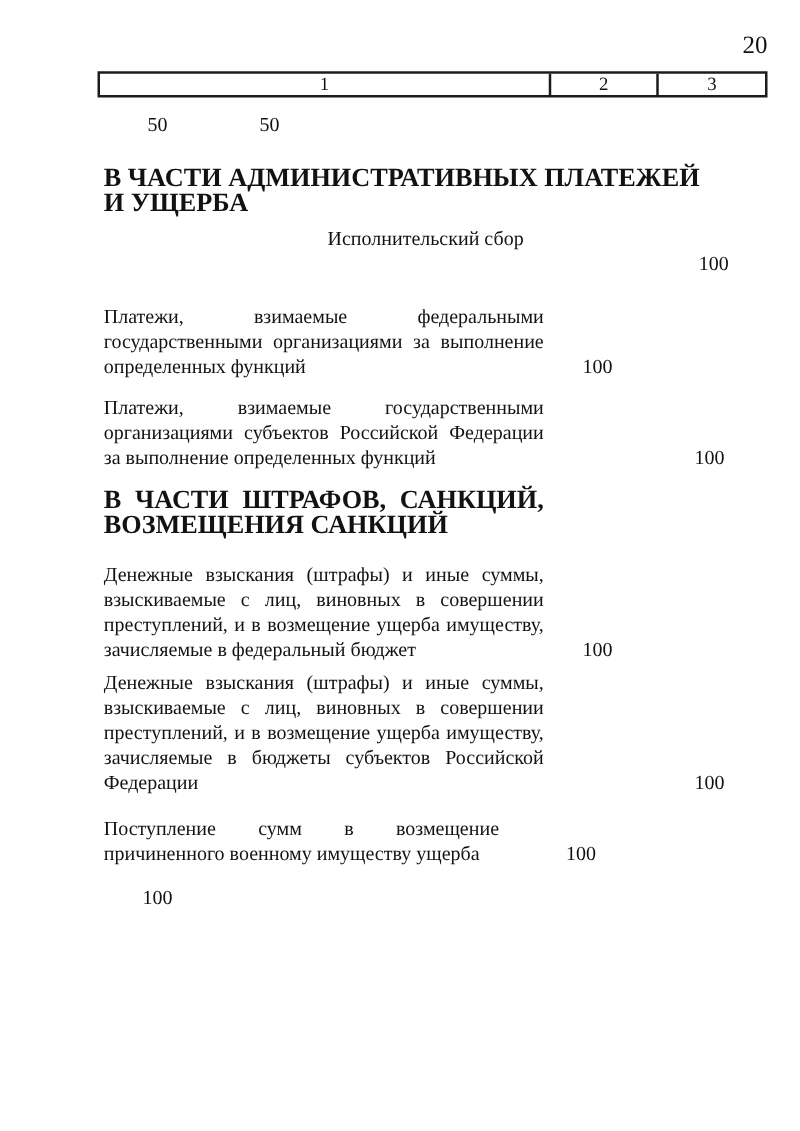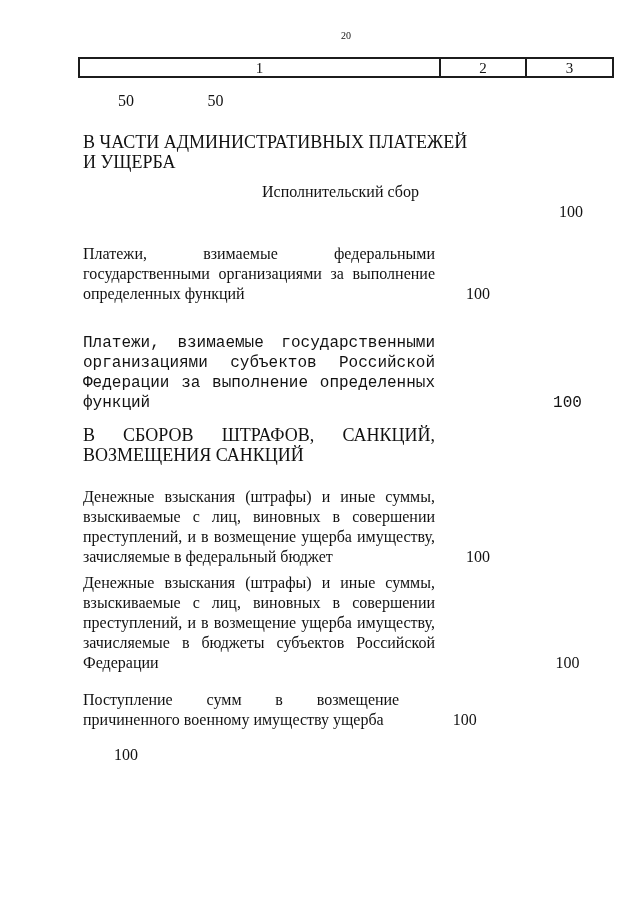--- a/index.html
+++ b/index.html
@@ -7,21 +7,21 @@
     width:640px;height:905px;
     background:#ffffff;
     font-family:"Liberation Serif","DejaVu Serif",serif;
     color:#121212;
     position:relative;
     overflow:hidden;
   }
   .page{position:absolute;inset:0;}
   .page-number{
     position:absolute;top:26px;left:78px;width:536px;
-    text-align:center;font-size:10px;line-height:20px;
+    text-align:right;font-size:20px;line-height:20px;
   }
   .header-table{
     position:absolute;top:57px;left:78px;width:536px;height:21px;
     border:2px solid #1c1c1c;
     box-sizing:border-box;
     display:flex;
   }
   .header-cell{
     box-sizing:border-box;
     text-align:center;
@@ -32,21 +32,21 @@
   .hc2{width:86px;border-left:2px solid #1c1c1c;}
   .hc3{flex:1;border-left:2px solid #1c1c1c;}
   .content{
     position:absolute;top:91px;left:83px;width:531px;
     font-size:16px;line-height:20px;
   }
   .row{display:flex;align-items:flex-end;}
   .c1{width:352px;text-align:justify;}
   .c2{width:86px;text-align:center;}
   .c3{width:93px;text-align:center;}
-  .heading{font-weight:normal;font-size:18px;}
+  .heading{font-weight:bold;font-size:21px;}
   .heading .line{white-space:nowrap;}
   .heading .spread{text-align-last:justify;white-space:normal;}
   .ws2{word-spacing:2px;}
 </style>
 </head>
 <body>
 
 <div class="page">
 
   <div class="page-number">20</div>
@@ -70,35 +70,35 @@
         <div class="line">И УЩЕРБА</div>
       </div>
     </div>
 
     <div class="row" style="margin-bottom:22px;flex-direction:column;">
       <div class="c1">Исполнительский сбор</div>
       <div class="c2">100</div>
       <div class="c3"></div>
     </div>
 
-    <div class="row" style="margin-bottom:29px;">
+    <div class="row" style="margin-bottom:13px;">
       <div class="c1">Платежи, взимаемые федеральными государственными организациями за выполнение определенных функций</div>
       <div class="c2">100</div>
       <div class="c3"></div>
     </div>
 
-    <div class="row" style="margin-bottom:12px;font-family:Liberation Mono, monospace;">
+    <div class="row" style="margin-bottom:12px;">
       <div class="c1">Платежи, взимаемые государственными организациями субъектов Российской Федерации за выполнение определенных функций</div>
       <div class="c2"></div>
       <div class="c3">100</div>
     </div>
 
     <div class="row" style="margin-bottom:22px;">
       <div class="c1 heading">
-        <div class="line spread">В СБОРОВ ШТРАФОВ, САНКЦИЙ,</div>
+        <div class="line spread">В ЧАСТИ ШТРАФОВ, САНКЦИЙ,</div>
         <div class="line">ВОЗМЕЩЕНИЯ САНКЦИЙ</div>
       </div>
     </div>
 
     <div class="row" style="margin-bottom:6px;">
       <div class="c1">Денежные взыскания (штрафы) и иные суммы, взыскиваемые с лиц, виновных в совершении преступлений, и в возмещение ущерба имуществу, зачисляемые в федеральный бюджет</div>
       <div class="c2">100</div>
       <div class="c3"></div>
     </div>
 

